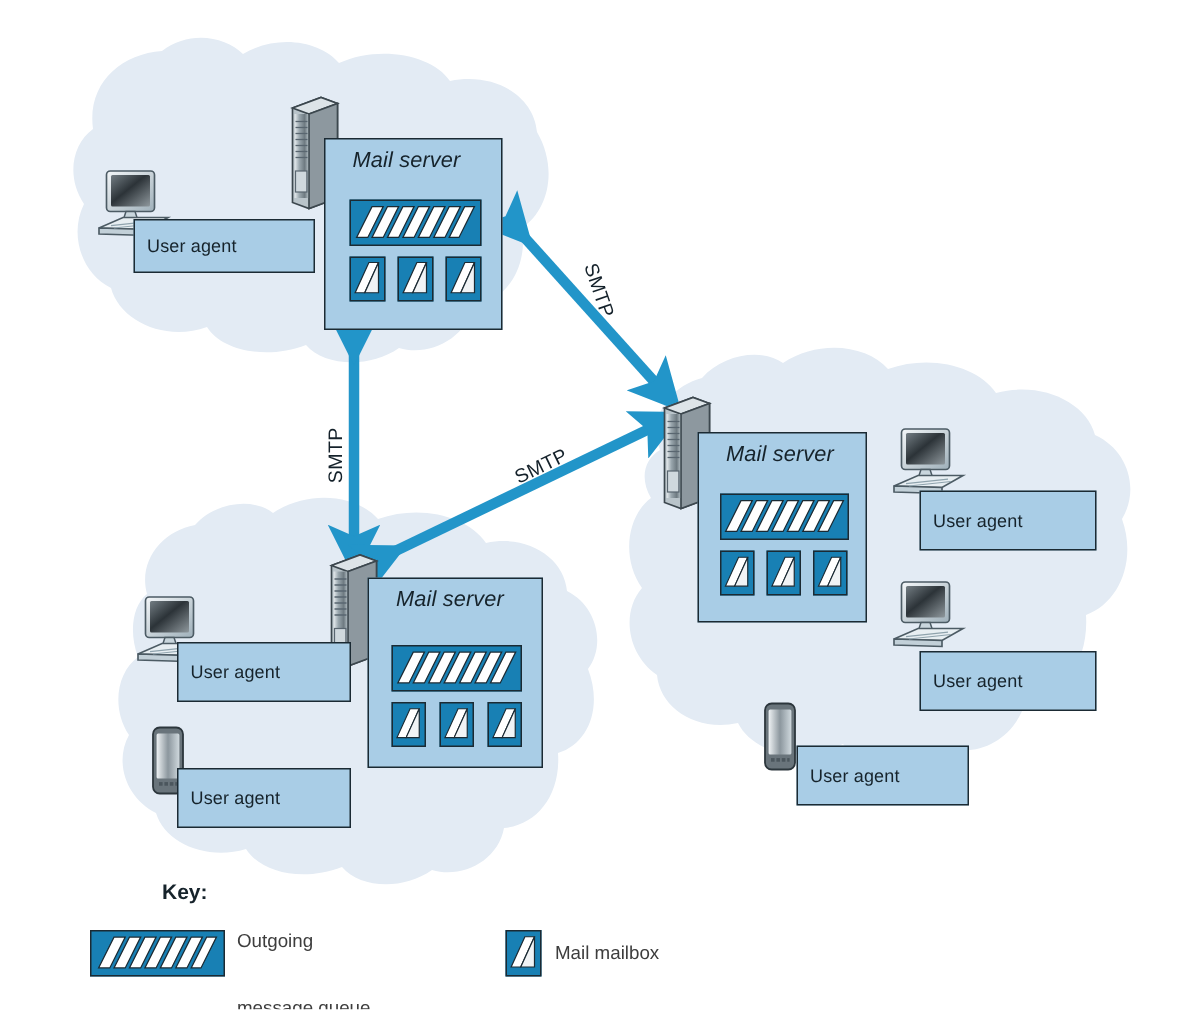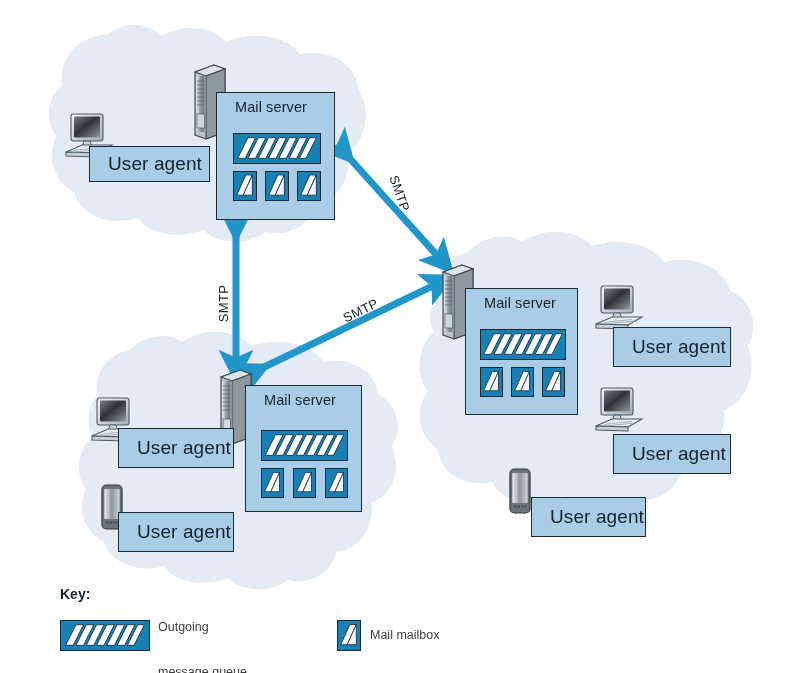--- a/index.html
+++ b/index.html
@@ -34,37 +34,38 @@
     position: absolute;
     background: #a9cde6;
     border: 1.3px solid #1b2a33;
     box-sizing: border-box;
   }
   .ua-box {
     display: flex;
     align-items: center;
   }
   .ua-label {
-    font-size: 19px;
+    font-size: 12px;
     color: #16232b;
-    padding-left: 18px;
+    padding-left: 8px;
     white-space: nowrap;
     letter-spacing: .1px;
   }
   .ms-box {
     box-sizing: border-box;
   }
   .ms-label {
     position: absolute;
     top: 6px;
     left: 18px;
     font-size: 14.5px;
     color: #16232b;
     white-space: nowrap;
     letter-spacing: .1px;
+    font-style: italic;
   }
 
   
   .queue-ico, .mbox-ico {
     position: absolute;
     background: #1880b4;
     border: 1.2px solid #1b2a33;
     box-sizing: border-box;
     overflow: hidden;
   }
@@ -82,20 +83,21 @@
     white-space: nowrap;
     letter-spacing: .3px;
   }
 
   
   .legend-title {
     position: absolute;
     font-size: 14px;
     font-weight: bold;
     color: #16232b;
+    margin-left: 48px;
   }
   .legend-text {
     position: absolute;
     font-size: 12.5px;
     color: #3d3d3d;
     line-height: 15px;
     white-space: nowrap;
   }
 </style>
 </head>

